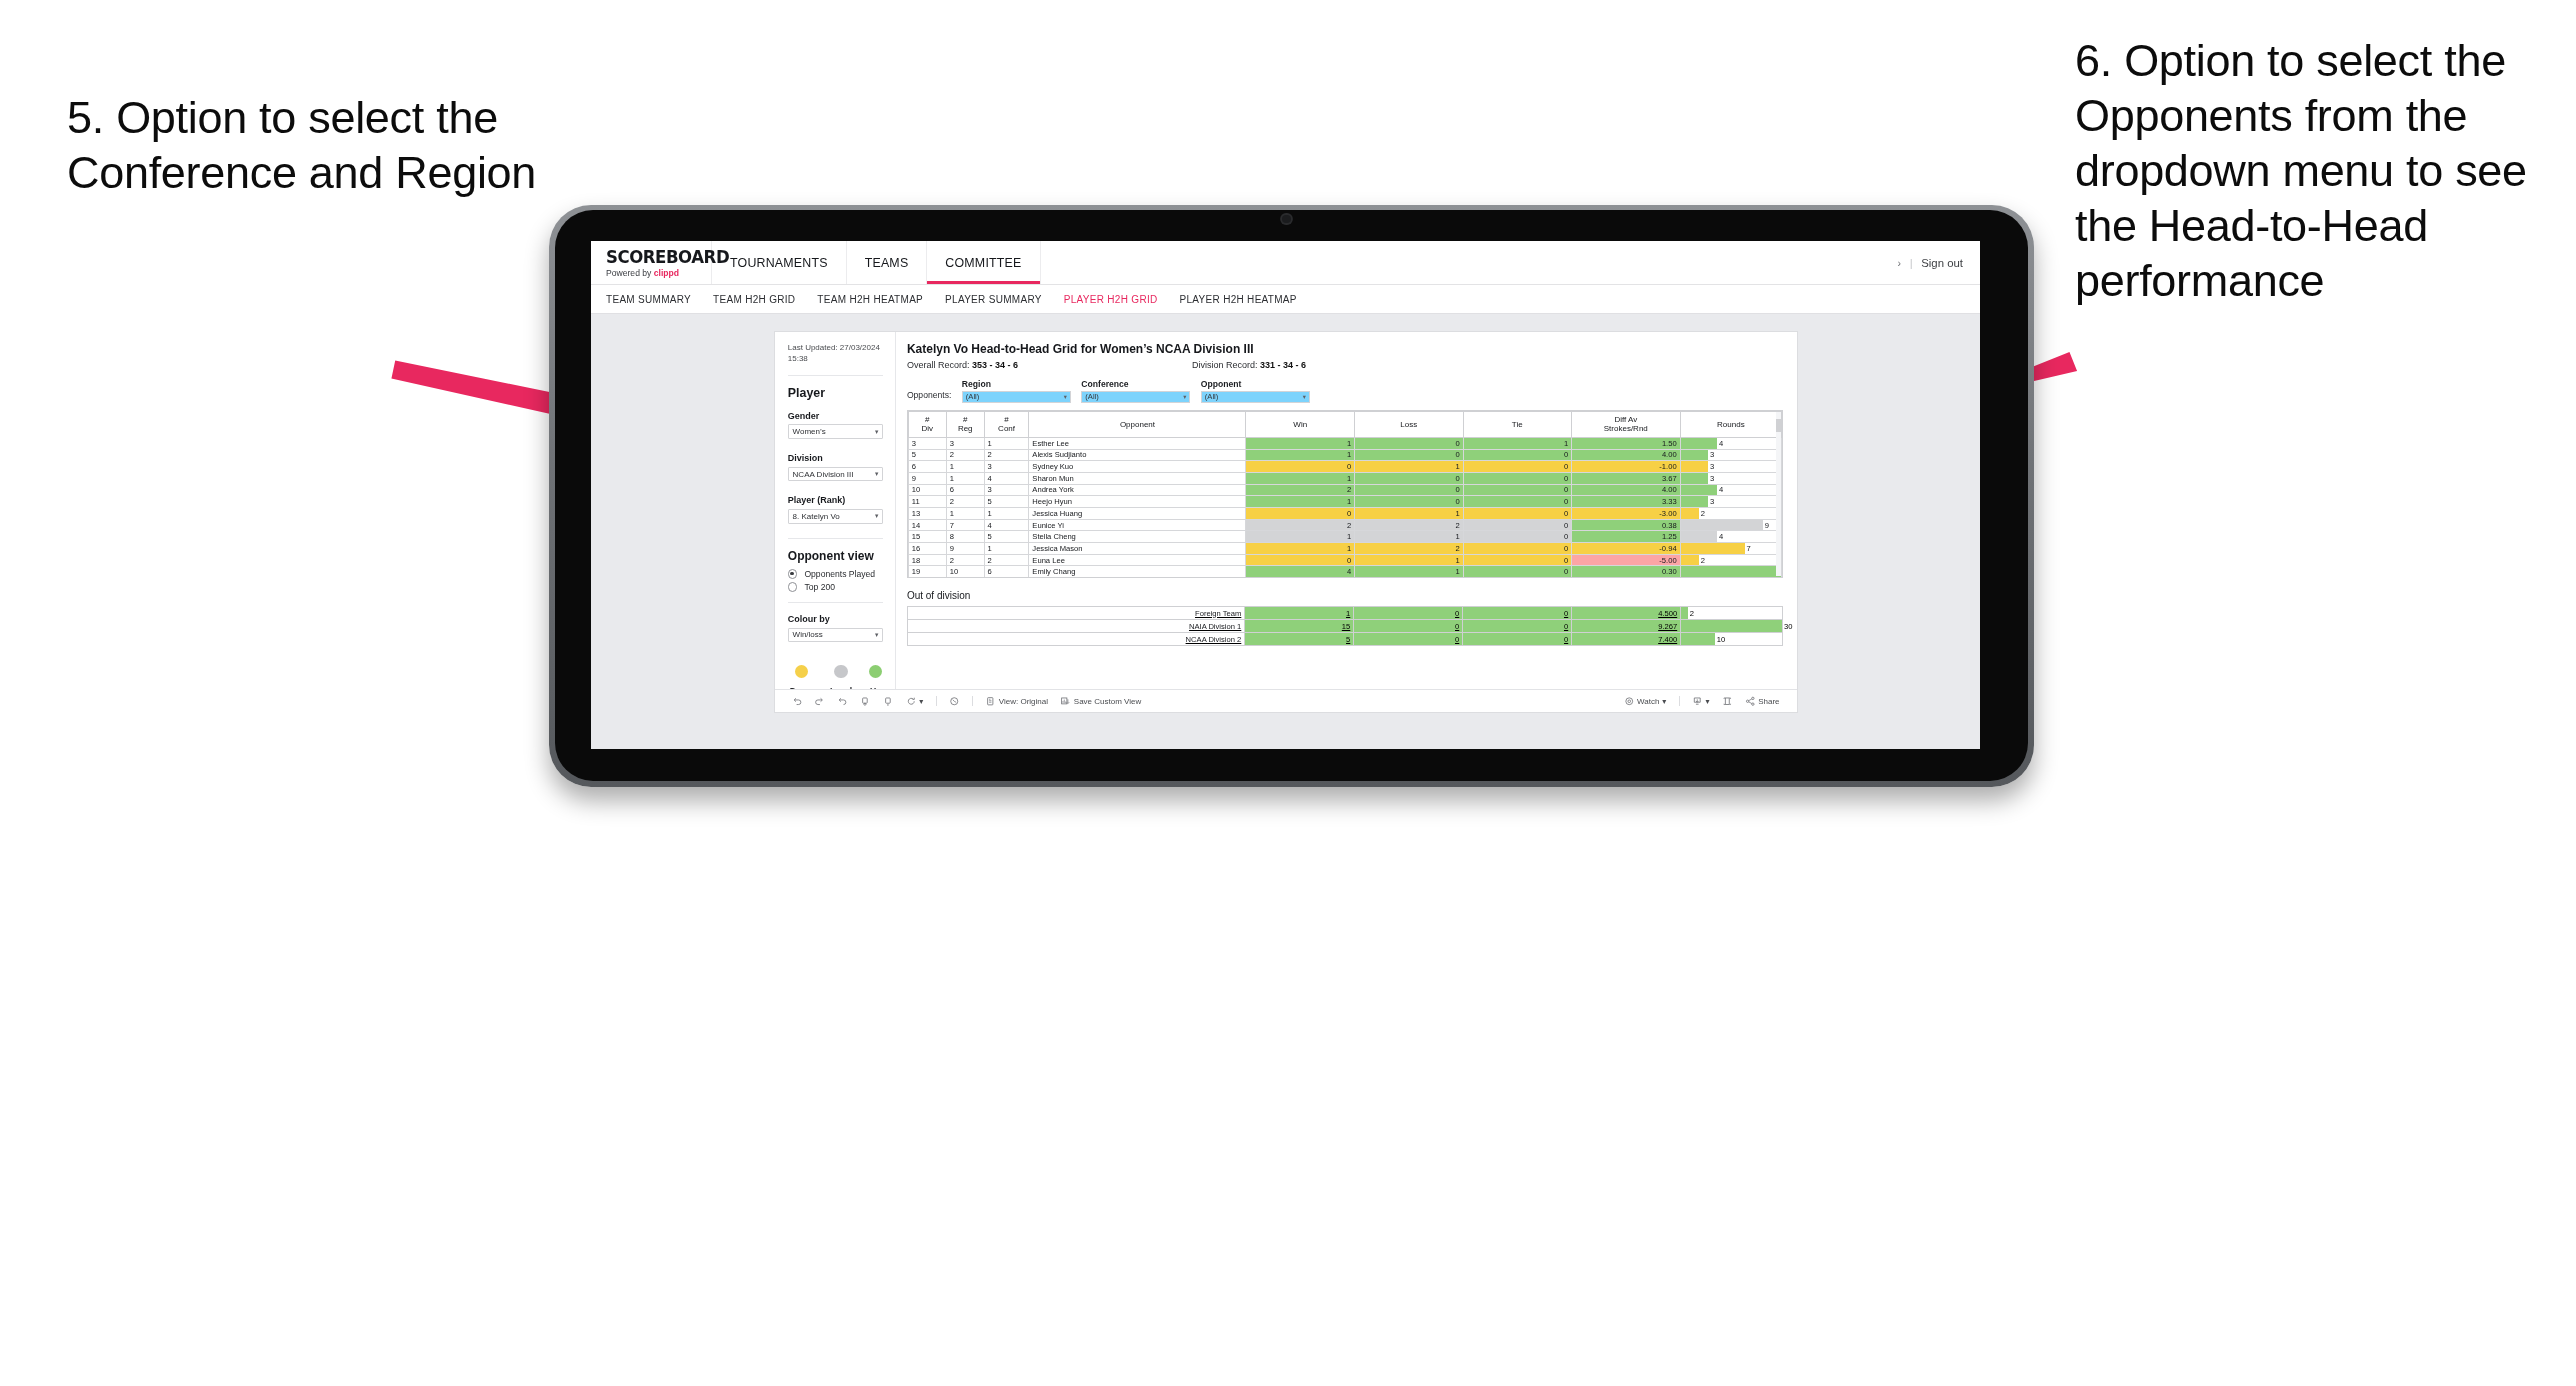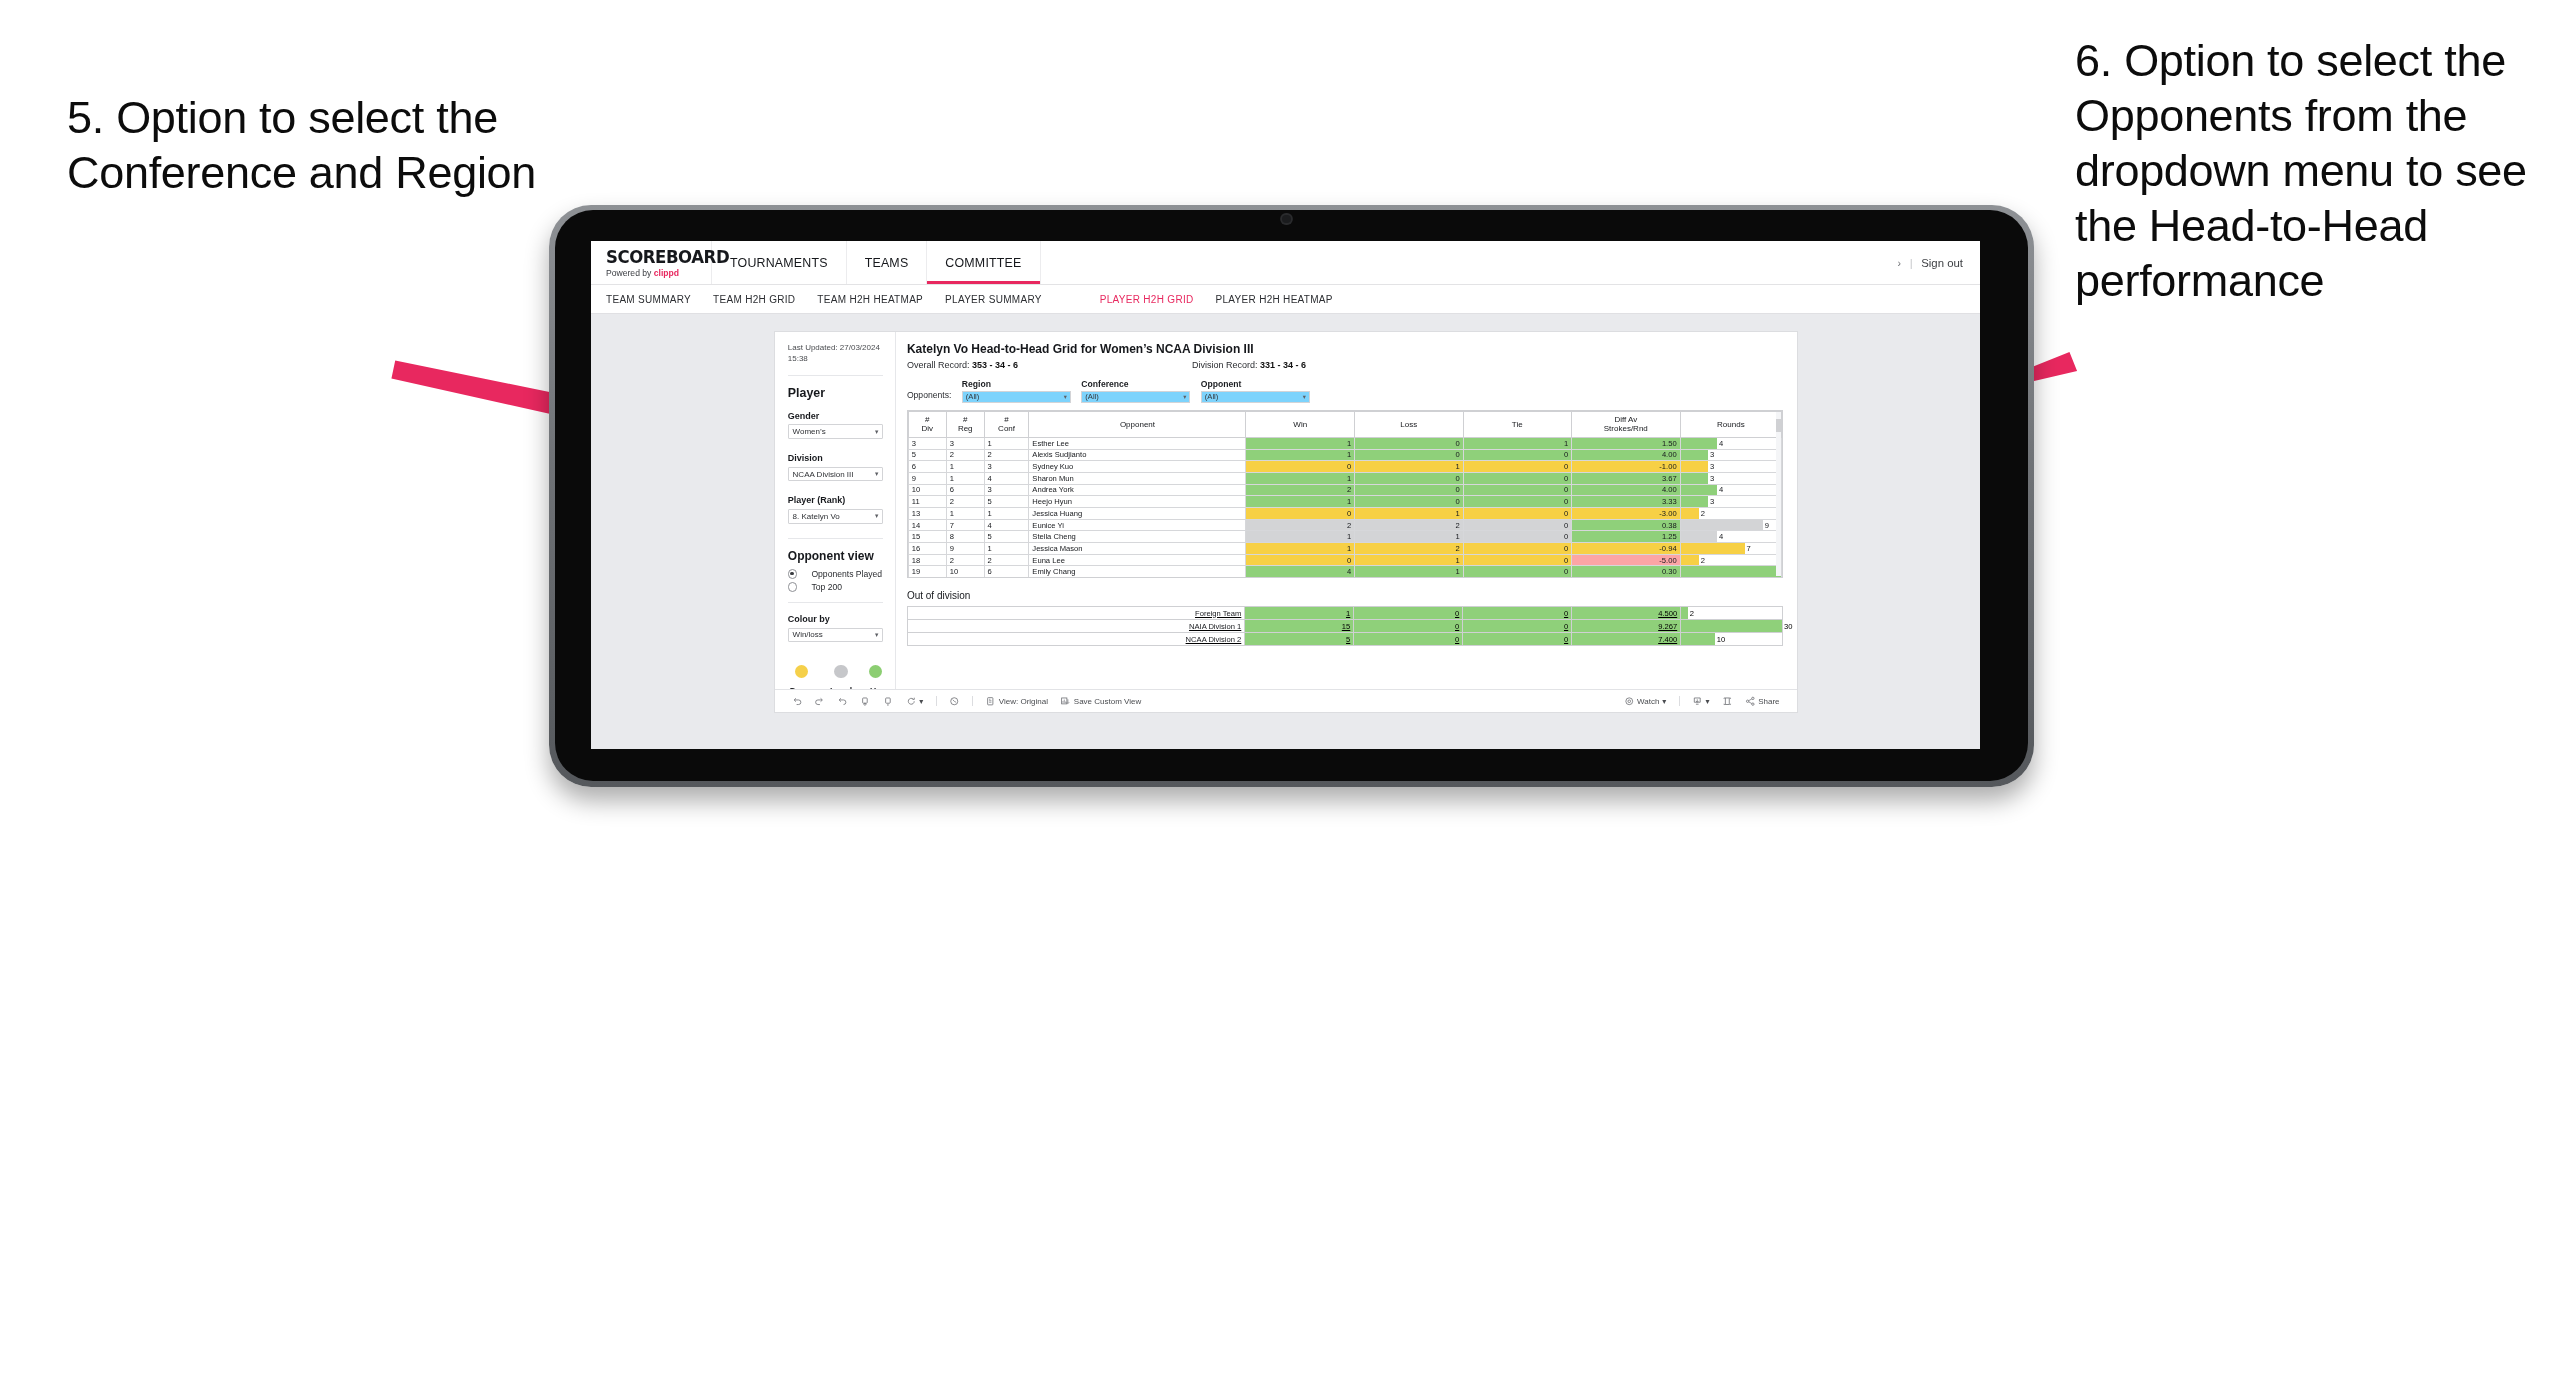--- a/index.html
+++ b/index.html
@@ -74,21 +74,21 @@
   }
   .head-right .sep{color:#c6c7ca;}
   .chev{font-size:10.5px;color:#6b6d72;}
 
   
   .subnav{
     height:28px;background:#fff;border-bottom:1px solid #e0e0e3;
     display:flex;align-items:center;padding-left:15px;gap:22px;
   }
   .subnav .si{font-size:10px;color:#2b2d31;letter-spacing:0.3px;cursor:pointer;white-space:nowrap;}
-  .subnav .si.active{color:#e8285f;margin-left:36px;}
+  .subnav .si.active{color:#e8285f;}
 
   
   .workspace{padding:17px 0 0 0;height:438px;box-sizing:border-box;}
   .sheet{
     margin:0 auto;width:1024px;background:#fff;border:1px solid #dcdde0;
     display:flex;flex-direction:column;height:382px;box-sizing:border-box;
   }
   .sheet-body{display:flex;flex:1;min-height:0;}
 
   
@@ -100,21 +100,21 @@
   .side hr{border:0;border-top:1px solid #e6e7ea;margin:10.5px 0 10.5px 0;}
   .side h3{margin:0 0 10.5px 0;font-size:12.4px;font-weight:bold;color:#17191d;}
   .side h4{margin:0 0 3.8px 0;font-size:9px;font-weight:bold;color:#17191d;}
   .fld{
     height:14.3px;border:1px solid #d3d4d7;background:#fff;border-radius:1px;
     display:flex;align-items:center;padding:0 3.8px;font-size:8px;color:#2e3034;
     margin-bottom:14.3px;box-sizing:border-box;cursor:pointer;
   }
   .fld .ar{margin-left:auto;font-size:6.7px;color:#5d5f64;}
   .side h3.ov{font-size:12px;margin-bottom:5.7px;}
-  .radio-row{display:flex;align-items:center;gap:14px;margin-bottom:2.9px;font-size:8.6px;color:#2a2c30;cursor:pointer;}
+  .radio-row{display:flex;align-items:center;gap:7px;margin-bottom:2.9px;font-size:8.6px;color:#2a2c30;cursor:pointer;}
   .rdo{width:7.6px;height:7.6px;border-radius:50%;border:1px solid #8e9095;background:#fff;position:relative;flex:0 0 auto;}
   .rdo.on:after{content:"";position:absolute;left:1.4px;top:1.4px;width:3.8px;height:3.8px;border-radius:50%;background:#3a3c40;}
   .legend{display:flex;gap:17px;margin-top:23px;padding-left:1.9px;}
   .lg{text-align:center;}
   .dot{width:13.3px;height:13.3px;border-radius:50%;margin:0 auto 6.7px;}
   .lg span{font-size:8.6px;color:#25272b;font-weight:bold;}
 
   
   .main{flex:1;padding:9.5px 13.3px 0 11.4px;box-sizing:border-box;min-width:0;}
   .ttl{font-size:12px;font-weight:bold;color:#16181c;margin:0 0 4.8px 0;}

